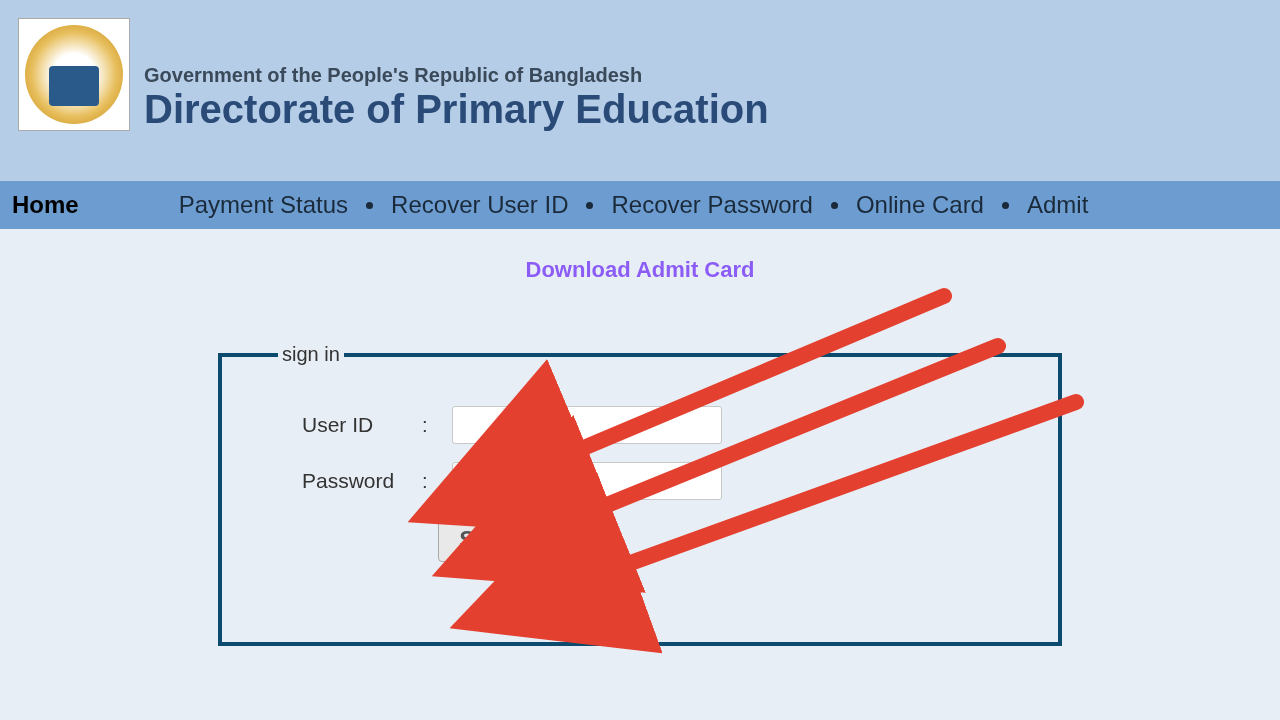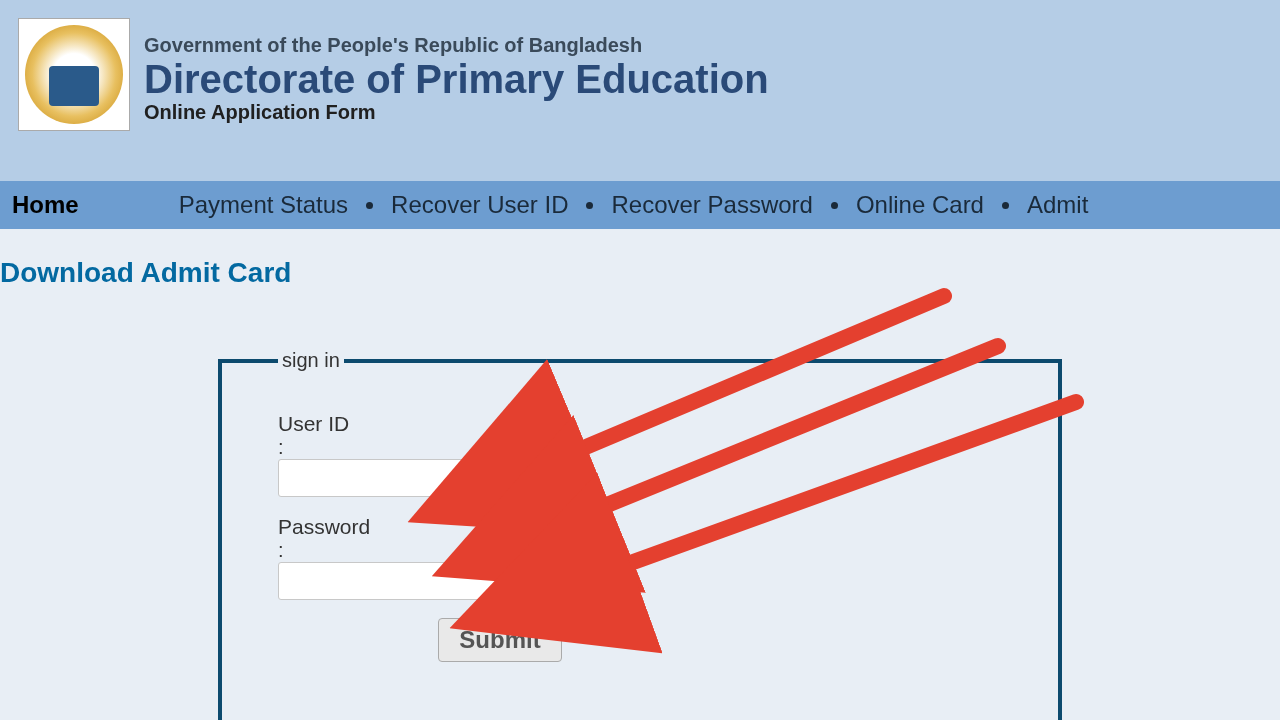--- a/index.html
+++ b/index.html
@@ -8,21 +8,21 @@
     background: #e8eef5;
     width: 1280px;
     height: 720px;
     overflow: hidden;
     position: relative;
   }
   .header {
     background: #b5cde6;
     padding: 18px 0 50px 18px;
     display: flex;
-    align-items: center;
+    align-items: flex-end;
   }
   .logo {
     width: 112px;
     height: 113px;
     background: #fff;
     border: 1px solid #aaa;
     margin-right: 14px;
     position: relative;
     overflow: hidden;
   }
@@ -77,43 +77,43 @@
   .nav .sep {
     display: inline-block;
     width: 7px; height: 7px;
     background: #1a2a3a;
     border-radius: 50%;
     margin: 0 8px;
     vertical-align: middle;
   }
   .content { padding: 28px 0 0 0; }
   .page-title {
-    font-size: 28px;
-    font-weight: bold;
-    color: #0369a1;
+    text-align: center;
+    font-size: 22px;
+    font-weight: bold;
+    color: #8b5cf6;
     margin-bottom: 60px;
   }
   fieldset.signin {
     width: 844px;
     margin: 0 auto;
     border: 4px solid #0c4a6e;
     padding: 40px 60px 80px 56px;
     position: relative;
   }
   fieldset.signin legend {
     font-size: 20px;
     color: #333;
     padding: 0 4px;
   }
   .form-row {
     display: flex;
-    align-items: flex-start;
+    align-items: center;
     margin-bottom: 18px;
-    margin-left: 0;
-    flex-direction: column;
+    margin-left: 24px;
   }
   .form-row label {
     width: 120px;
     font-size: 21px;
     color: #333;
   }
   .form-row .colon {
     width: 30px;
     font-size: 20px;
     color: #333;
@@ -151,21 +151,20 @@
 </head>
 <body>
 
 <div class="header">
   <div class="logo">
     <div class="logo-inner"></div>
   </div>
   <div class="header-text">
     <div class="gov-line">Government of the People's Republic of Bangladesh</div>
     <div class="dir-line">Directorate of Primary Education</div>
-    <div class="sub-line">Online Application Form</div>
   </div>
 </div>
 
 <div class="nav">
   <span class="home">Home</span>
   <span class="item">Payment Status</span>
   <span class="sep"></span>
   <span class="item">Recover User ID</span>
   <span class="sep"></span>
   <span class="item">Recover Password</span>

